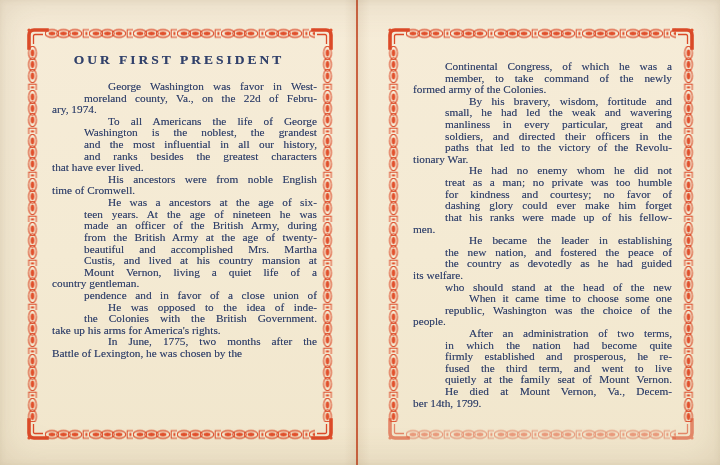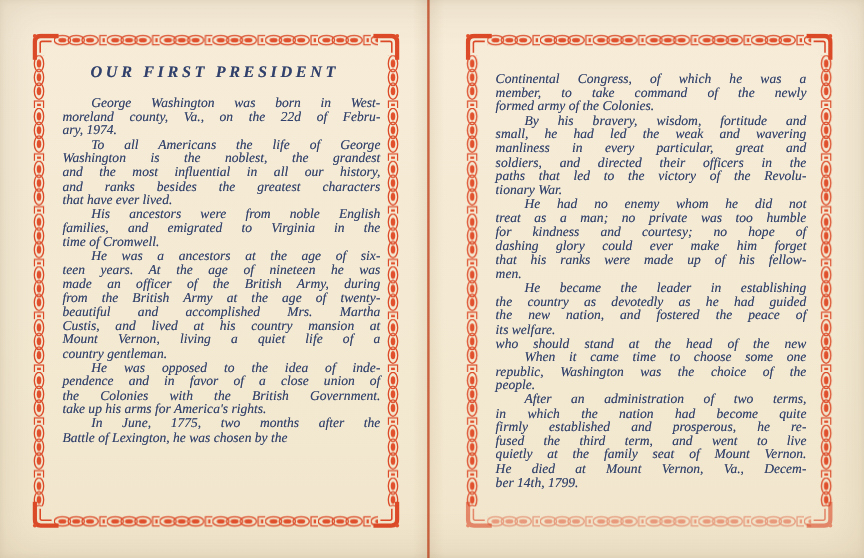--- a/index.html
+++ b/index.html
@@ -5,21 +5,21 @@
   html,body{margin:0;padding:0;}
   body{
     width:720px;height:465px;overflow:hidden;position:relative;
     background:linear-gradient(180deg,#f6ecd8 0%,#f4ead3 55%,#f1e6cc 100%);
     font-family:"Liberation Serif","DejaVu Serif",serif;
   }
   .vignette{
     position:absolute;inset:0;pointer-events:none;
     box-shadow:inset 0 0 38px rgba(120,95,60,.18), inset 0 0 6px rgba(120,95,60,.10);
   }
-  .page{position:absolute;top:0;height:340px;font-style:italic;}
+  .page{position:absolute;top:0;height:340px;}
   .page.left{left:0;width:357px;}
   .page.right{left:357px;width:363px;}
   .frame{position:absolute;pointer-events:none;}
   .page.left .frame{left:27px;top:28px;}
   .page.right .frame{left:31px;top:28px;}
   .crease-shade{
     position:absolute;top:0;left:344px;width:26px;height:465px;
     background:linear-gradient(90deg,rgba(150,110,70,0) 0%,rgba(150,110,70,.10) 45%,rgba(150,110,70,.14) 50%,rgba(150,110,70,.10) 55%,rgba(150,110,70,0) 100%);
   }
   .crease-line{
@@ -32,21 +32,21 @@
     color:#31416b;text-shadow:0 0 .4px rgba(49,65,107,.5);
   }
   .body-text{
     position:absolute;color:#31416b;font-size:11.3px;
     text-shadow:0 0 .35px rgba(49,65,107,.55);
   }
   .page.left .body-text{left:52px;top:81px;width:265px;}
   .page.right .body-text{left:56px;top:61px;width:259px;}
   .para{margin:0;}
   .tline{display:block;line-height:11.62px;height:11.62px;white-space:nowrap;}
-  .tline.just{white-space:normal;text-align:justify;text-align-last:justify;}
+  .tline.just{white-space:normal;text-align:justify;text-align-last:justify;margin-left:32px;}
   .tline.ind{text-indent:24px;}
 </style>
 </head>
 <body>
 
 <div style="position:absolute;inset:0;">
 
   <div class="page left">
     <svg class="frame" width="306" height="412" viewBox="0 0 306 412" xmlns="http://www.w3.org/2000/svg" xmlns:xlink="http://www.w3.org/1999/xlink">
       <defs>
@@ -89,49 +89,48 @@
           <rect width="10" height="376" fill="url(#chV)"></rect>
         </g>
       <use href="#crn" xlink:href="#crn"></use>
       <use href="#crn" xlink:href="#crn" transform="translate(306,0) scale(-1,1)"></use>
       <use href="#crn" xlink:href="#crn" transform="translate(0,412) scale(1,-1)"></use>
       <use href="#crn" xlink:href="#crn" transform="translate(306,412) scale(-1,-1)"></use>
     </svg>
     <div class="title">OUR FIRST PRESIDENT</div>
     <div class="body-text">
         <div class="para">
-          <div class="tline just ind">George Washington was born in West-</div>
+          <div class="tline just ind">George Washington was favor in West-</div>
           <div class="tline just">moreland county, Va., on the 22d of Febru-</div>
           <div class="tline">ary, 1974.</div>
         </div>
         <div class="para">
           <div class="tline just ind">To all Americans the life of George</div>
           <div class="tline just">Washington is the noblest, the grandest</div>
           <div class="tline just">and the most influential in all our history,</div>
           <div class="tline just">and ranks besides the greatest characters</div>
           <div class="tline">that have ever lived.</div>
         </div>
         <div class="para">
           <div class="tline just ind">His ancestors were from noble English</div>
-          <div class="tline just">families, and emigrated to Virginia in the</div>
           <div class="tline">time of Cromwell.</div>
         </div>
         <div class="para">
           <div class="tline just ind">He was a ancestors at the age of six-</div>
           <div class="tline just">teen years.  At the age of nineteen he was</div>
           <div class="tline just">made an officer of the British Army, during</div>
           <div class="tline just">from the British Army at the age of twenty-</div>
           <div class="tline just">beautiful and accomplished Mrs. Martha</div>
           <div class="tline just">Custis, and lived at his country mansion at</div>
           <div class="tline just">Mount Vernon, living a quiet life of a</div>
           <div class="tline">country gentleman.</div>
         </div>
         <div class="para">
+          <div class="tline just">pendence and in favor of a close union of</div>
           <div class="tline just ind">He was opposed to the idea of inde-</div>
-          <div class="tline just">pendence and in favor of a close union of</div>
           <div class="tline just">the Colonies with the British Government.</div>
           <div class="tline">take up his arms for America's rights.</div>
         </div>
         <div class="para">
           <div class="tline just ind">In June, 1775, two months after the</div>
           <div class="tline">Battle of Lexington, he was chosen by the</div>
         </div>
       </div>
   </div>
 
@@ -164,29 +163,29 @@
           <div class="tline just ind">By his bravery, wisdom, fortitude and</div>
           <div class="tline just">small, he had led the weak and wavering</div>
           <div class="tline just">manliness in every particular, great and</div>
           <div class="tline just">soldiers, and directed their officers in the</div>
           <div class="tline just">paths that led to the victory of the Revolu-</div>
           <div class="tline">tionary War.</div>
         </div>
         <div class="para">
           <div class="tline just ind">He had no enemy whom he did not</div>
           <div class="tline just">treat as a man; no private was too humble</div>
-          <div class="tline just">for kindness and courtesy; no hope of</div>
+          <div class="tline just">for kindness and courtesy; no favor of</div>
           <div class="tline just">dashing glory could ever make him forget</div>
           <div class="tline just">that his ranks were made up of his fellow-</div>
           <div class="tline">men.</div>
         </div>
         <div class="para">
           <div class="tline just ind">He became the leader in establishing</div>
+          <div class="tline just">the new nation, and fostered the peace of</div>
           <div class="tline just">the country as devotedly as he had guided</div>
-          <div class="tline just">the new nation, and fostered the peace of</div>
           <div class="tline">its welfare.</div>
         </div>
         <div class="para">
           <div class="tline just">who should stand at the head of the new</div>
           <div class="tline just ind">When it came time to choose some one</div>
           <div class="tline just">republic, Washington was the choice of the</div>
           <div class="tline">people.</div>
         </div>
         <div class="para">
           <div class="tline just ind">After an administration of two terms,</div>

